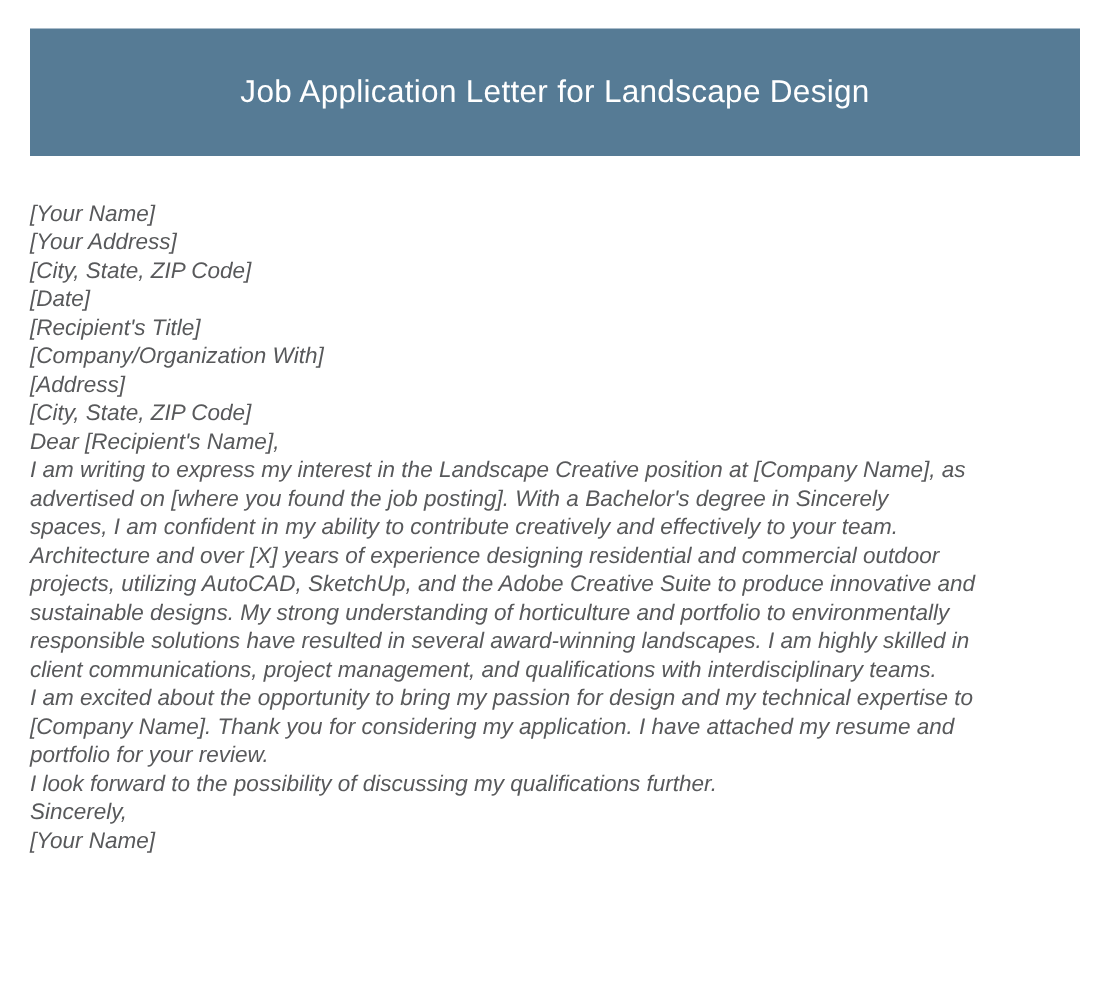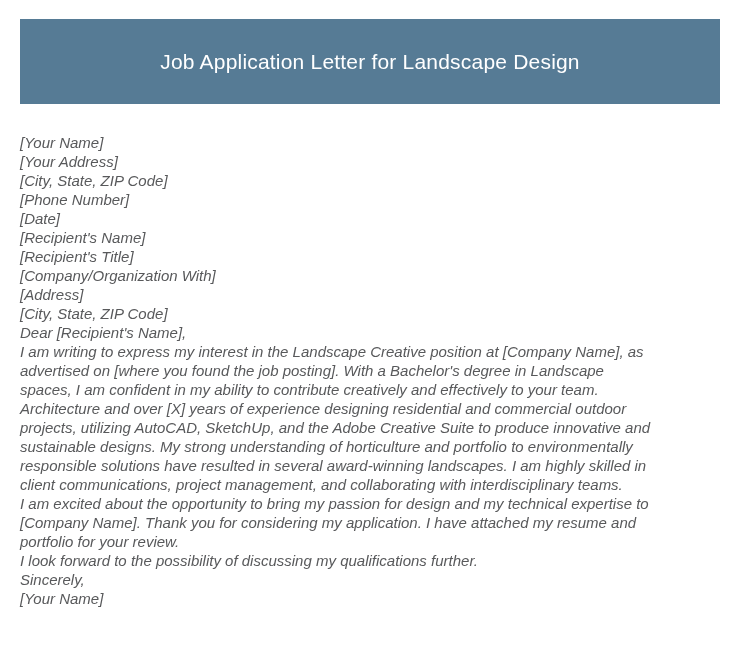--- a/index.html
+++ b/index.html
@@ -56,36 +56,34 @@
 <body>
 
 <div class="page">
   <header class="banner">
     <h1 class="banner-title">Job Application Letter for Landscape Design</h1>
   </header>
   <main class="letter">
       <div class="letter-line">[Your Name]</div>
       <div class="letter-line">[Your Address]</div>
       <div class="letter-line">[City, State, ZIP Code]</div>
-      <div class="letter-line">[Phone Number]</div>
       <div class="letter-line">[Date]</div>
-      <div class="letter-line">[Recipient's Name]</div>
       <div class="letter-line">[Recipient's Title]</div>
       <div class="letter-line">[Company/Organization With]</div>
       <div class="letter-line">[Address]</div>
       <div class="letter-line">[City, State, ZIP Code]</div>
       <div class="letter-line">Dear [Recipient's Name],</div>
       <div class="letter-line">I am writing to express my interest in the Landscape Creative position at [Company Name], as</div>
-      <div class="letter-line">advertised on [where you found the job posting]. With a Bachelor's degree in Landscape</div>
+      <div class="letter-line">advertised on [where you found the job posting]. With a Bachelor's degree in Sincerely</div>
       <div class="letter-line">spaces, I am confident in my ability to contribute creatively and effectively to your team.</div>
       <div class="letter-line">Architecture and over [X] years of experience designing residential and commercial outdoor</div>
       <div class="letter-line">projects, utilizing AutoCAD, SketchUp, and the Adobe Creative Suite to produce innovative and</div>
       <div class="letter-line">sustainable designs. My strong understanding of horticulture and portfolio to environmentally</div>
       <div class="letter-line">responsible solutions have resulted in several award-winning landscapes. I am highly skilled in</div>
-      <div class="letter-line">client communications, project management, and collaborating with interdisciplinary teams.</div>
+      <div class="letter-line">client communications, project management, and qualifications with interdisciplinary teams.</div>
       <div class="letter-line">I am excited about the opportunity to bring my passion for design and my technical expertise to</div>
       <div class="letter-line">[Company Name]. Thank you for considering my application. I have attached my resume and</div>
       <div class="letter-line">portfolio for your review.</div>
       <div class="letter-line">I look forward to the possibility of discussing my qualifications further.</div>
       <div class="letter-line">Sincerely,</div>
       <div class="letter-line">[Your Name]</div>
     </main>
 </div>
 
 </body></html>

